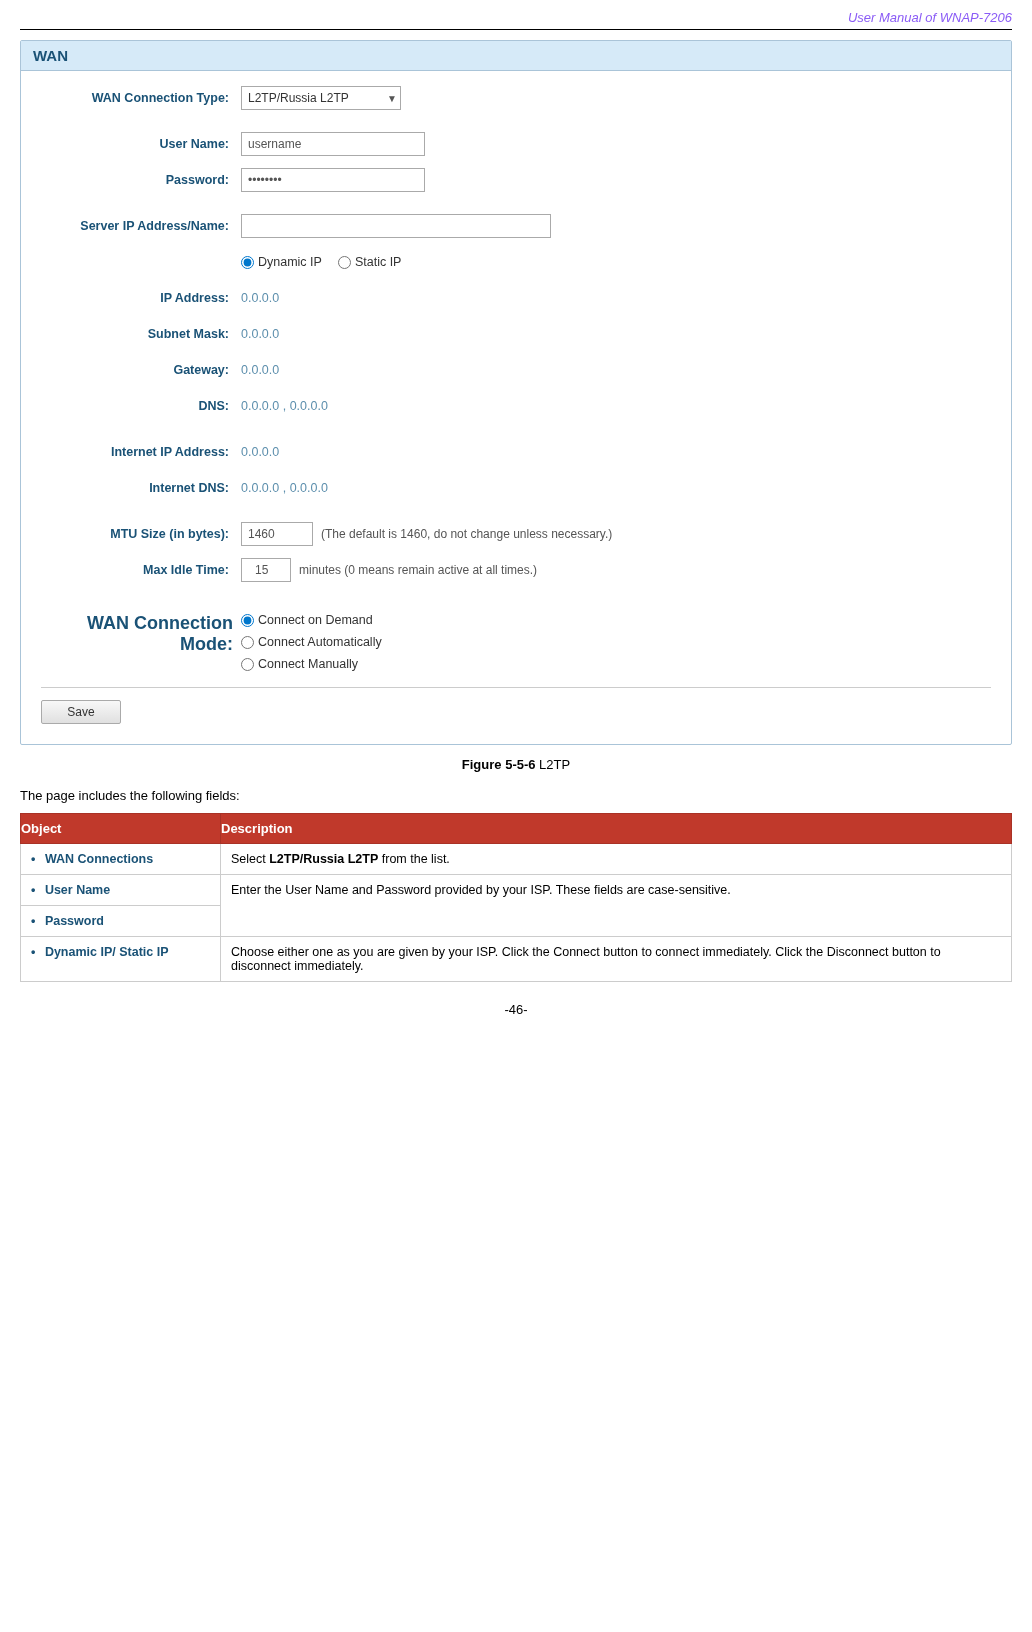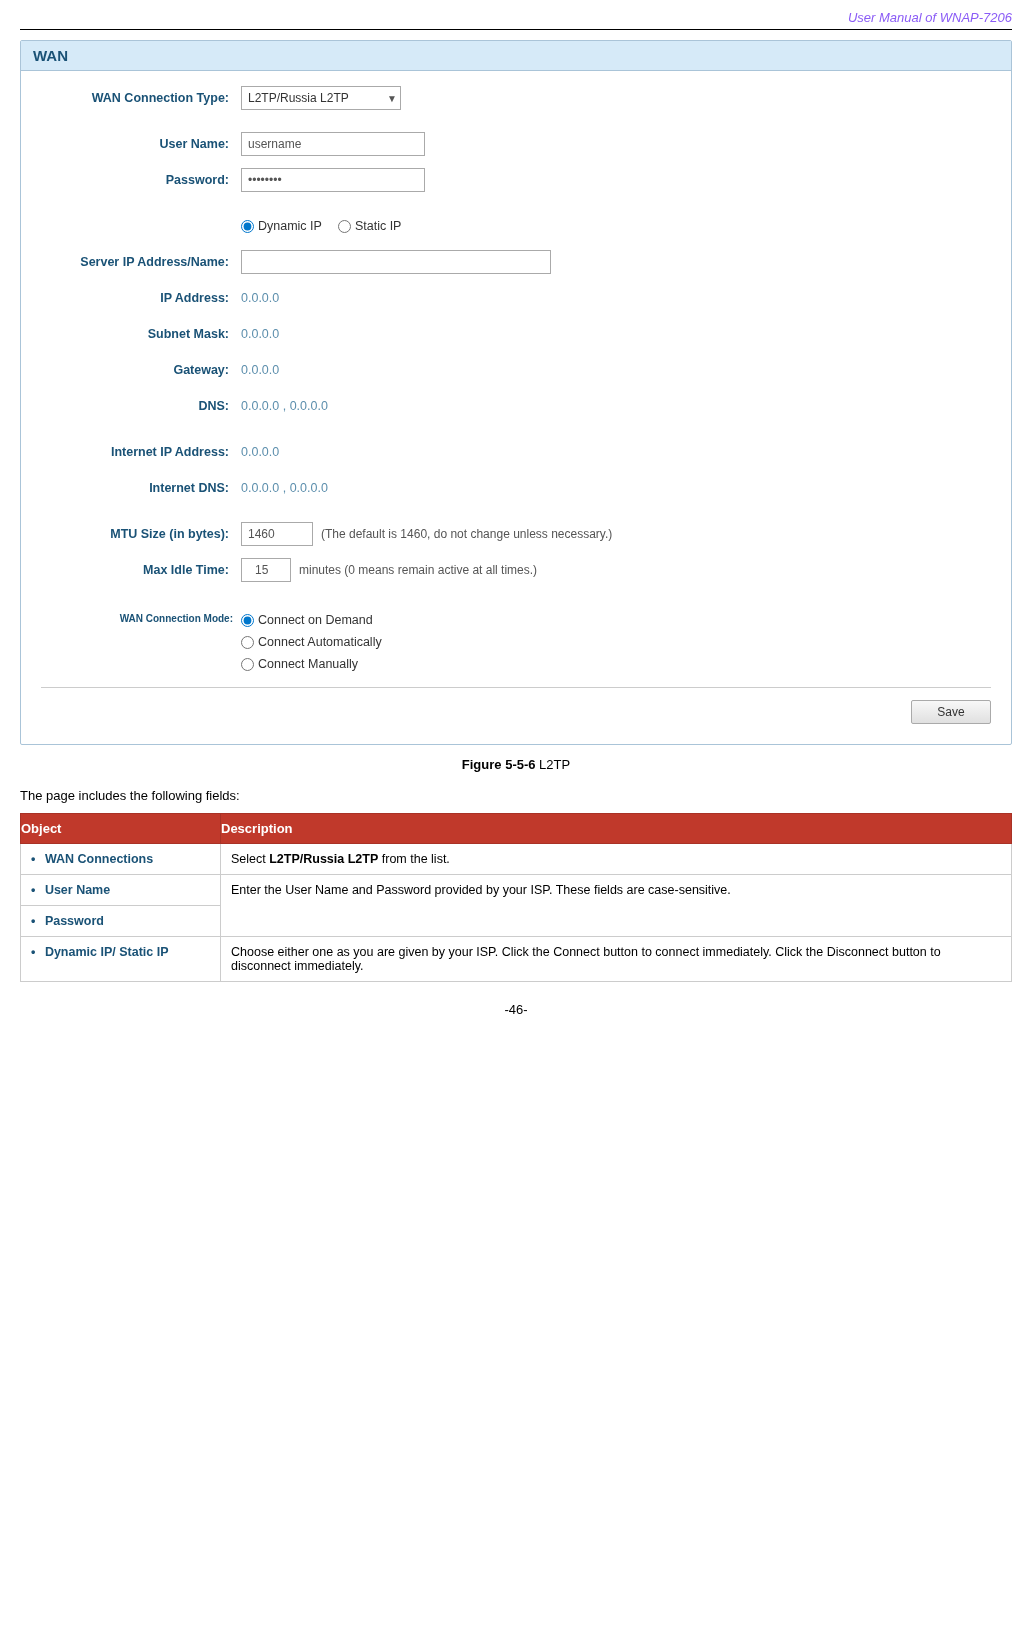--- a/index.html
+++ b/index.html
@@ -133,34 +133,34 @@
       color: #555;
       font-size: 12px;
       margin-left: 8px;
     }
     .wan-mode-section {
       margin-top: 10px;
     }
     .wan-mode-label {
       font-weight: bold;
       color: #1a5276;
-      font-size: 10px;
+      font-size: 18px;
       width: 200px;
       text-align: right;
       padding-right: 8px;
       flex-shrink: 0;
     }
     .mode-options {
       display: flex;
       flex-direction: column;
       gap: 8px;
     }
     .save-row {
       display: flex;
-      justify-content: flex-end;
+      justify-content: flex-start;
       margin-top: 16px;
       padding-top: 12px;
       border-top: 1px solid #ccc;
     }
     .figure-caption {
       text-align: center;
       font-size: 13px;
       margin: 8px 0 16px 0;
       color: #000;
     }
@@ -237,36 +237,36 @@
 
     <div class="form-row">
       <div class="form-label">Password:</div>
       <input class="form-input" type="password" value="12345678" style="">
     </div>
 
 
     <div class="section-divider"></div>
 
     <div class="form-row">
+      <div class="form-label">Server IP Address/Name:</div>
+      <input class="form-input form-input-wide" type="text" style="">
+    </div>
+
+    <div class="form-row">
       <div class="form-label"></div>
       <div class="radio-group">
         <label class="radio-item">
           <input type="radio" name="ip_type" checked="" style="">
           <span>Dynamic IP</span>
         </label>
         <label class="radio-item">
           <input type="radio" name="ip_type" style="">
           <span>Static IP</span>
         </label>
       </div>
-    </div>
-
-    <div class="form-row">
-      <div class="form-label">Server IP Address/Name:</div>
-      <input class="form-input form-input-wide" type="text" style="">
     </div>
 
     <div class="form-row">
       <div class="form-label">IP Address:</div>
       <span class="form-value">0.0.0.0</span>
     </div>
 
     <div class="form-row">
       <div class="form-label">Subnet Mask:</div>
       <span class="form-value">0.0.0.0</span>

